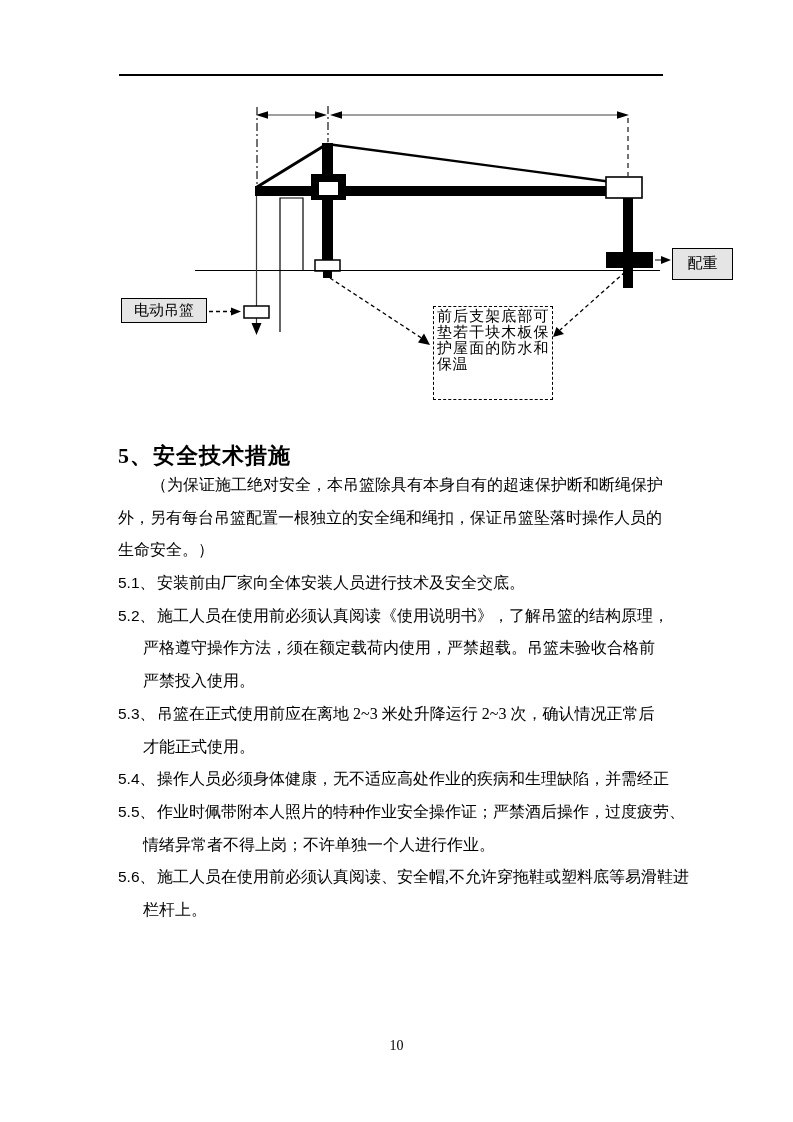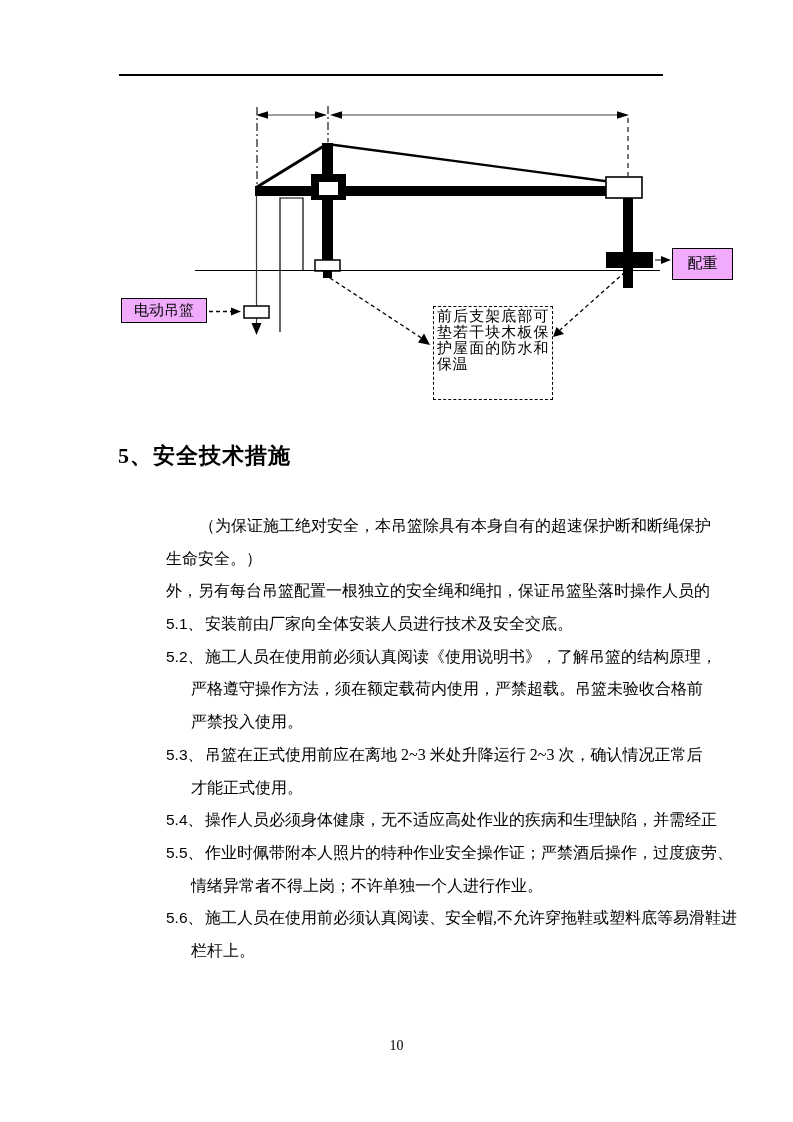--- a/index.html
+++ b/index.html
@@ -11,43 +11,43 @@
     color:#000;
     overflow:hidden;
   }
   .diagram-svg{position:absolute;left:0;top:0;}
   .label-box{
     position:absolute;
     border:1.5px solid #000;
     box-sizing:border-box;
     text-align:center;
     font-size:15px;
-    background:#f0abfc;
+    background:#e5e5e5;
   }
   .cradle-box{left:121px;top:298px;width:86px;height:25px;line-height:22px;}
   .weight-box{left:672px;top:248px;width:61px;height:32px;line-height:29px;}
   .note-box{
     position:absolute;
     left:433px;top:306px;width:120px;height:94px;
     border:1.5px dashed #000;
     box-sizing:border-box;
     padding:1px 3px;
     font-size:15px;
     line-height:16px;
     letter-spacing:0.5px;
     text-align:justify;
   }
   .heading{
     position:absolute;left:118px;top:441px;margin:0;
     font-size:22px;font-weight:bold;letter-spacing:1px;
     font-family:"Liberation Serif","DejaVu Serif",serif;
   }
   .textblock{
-    position:absolute;left:118px;top:510px;width:600px;
-    font-size:16px;line-height:32.7px;margin-left:48px;
+    position:absolute;left:118px;top:469px;width:600px;
+    font-size:16px;line-height:32.7px;
   }
   .tline{white-space:nowrap;height:32.7px;}
   .tline.indent{text-indent:33px;}
   .tline.cont{padding-left:25px;}
   .num{
     font-family:"Liberation Sans","DejaVu Sans",sans-serif;
     font-size:15.5px;margin-right:2px;
   }
   .pagenum{
     position:absolute;left:0;top:1038px;width:100%;
@@ -109,22 +109,22 @@
   </svg>
 
   <div class="label-box cradle-box">电动吊篮</div>
   <div class="label-box weight-box">配重</div>
   <div class="note-box">前后支架底部可垫若干块木板保护屋面的防水和保温</div>
 
   <h1 class="heading">5、安全技术措施</h1>
 
   <div class="textblock">
     <div class="tline indent">（为保证施工绝对安全，本吊篮除具有本身自有的超速保护断和断绳保护</div>
+    <div class="tline">外，另有每台吊篮配置一根独立的安全绳和绳扣，保证吊篮坠落时操作人员的</div>
     <div class="tline">生命安全。）</div>
-    <div class="tline">外，另有每台吊篮配置一根独立的安全绳和绳扣，保证吊篮坠落时操作人员的</div>
 
     <div class="tline"><span class="num">5.1、</span><span>安装前由厂家向全体安装人员进行技术及安全交底。</span></div>
 
     <div class="tline"><span class="num">5.2、</span><span>施工人员在使用前必须认真阅读《使用说明书》，了解吊篮的结构原理，</span></div>
     <div class="tline cont">严格遵守操作方法，须在额定载荷内使用，严禁超载。吊篮未验收合格前</div>
     <div class="tline cont">严禁投入使用。</div>
 
     <div class="tline"><span class="num">5.3、</span><span>吊篮在正式使用前应在离地 2~3 米处升降运行 2~3 次，确认情况正常后</span></div>
     <div class="tline cont">才能正式使用。</div>
 

